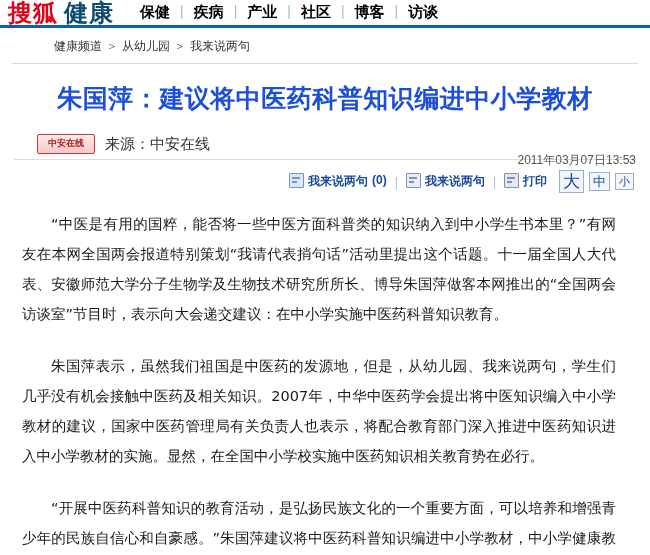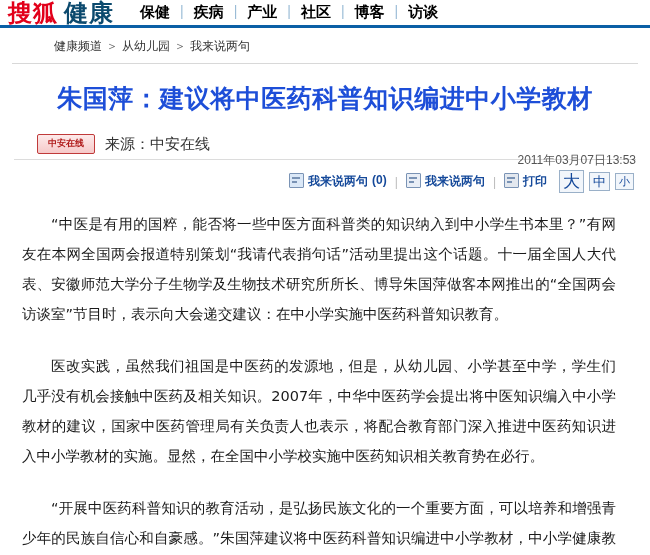--- a/index.html
+++ b/index.html
@@ -285,17 +285,17 @@
     </span>
     <span class="fontsizes">
       <span class="fs big">大</span>
       <span class="fs mid">中</span>
       <span class="fs small">小</span>
     </span>
   </div>
 
   <div class="article">
     <p>“中医是有用的国粹，能否将一些中医方面科普类的知识纳入到中小学生书本里？”有网友在本网全国两会报道特别策划“我请代表捎句话”活动里提出这个话题。十一届全国人大代表、安徽师范大学分子生物学及生物技术研究所所长、博导朱国萍做客本网推出的“全国两会访谈室”节目时，表示向大会递交建议：在中小学实施中医药科普知识教育。</p>
-    <p>医改实践，虽然我们祖国是中医药的发源地，但是，从幼儿园、小学甚至中学，学生们几乎没有机会接触中医药及相关知识。2007年，中华中医药学会提出将中医知识编入中小学教材的建议，国家中医药管理局有关负责人也表示，将配合教育部门深入推进中医药知识进入中小学教材的实施。显然，在全国中小学校实施中医药知识相关教育势在必行。</p>
+    <p>朱国萍表示，虽然我们祖国是中医药的发源地，但是，从幼儿园、我来说两句，学生们几乎没有机会接触中医药及相关知识。2007年，中华中医药学会提出将中医知识编入中小学教材的建议，国家中医药管理局有关负责人也表示，将配合教育部门深入推进中医药知识进入中小学教材的实施。显然，在全国中小学校实施中医药知识相关教育势在必行。</p>
     <p>“开展中医药科普知识的教育活动，是弘扬民族文化的一个重要方面，可以培养和增强青少年的民族自信心和自豪感。”朱国萍建议将中医药科普知识编进中小学教材，中小学健康教育也可以通过通俗易懂的中医药常识。一方面可使学生了解我国中药的博大精深、认知我国丰富的野生中药资源，另一方面还可使学生热爱祖国、树立环境保护意识、成为野生中药资源环境保护的志愿者。</p>
   </div>
 
 </div>
 
 </body></html>

